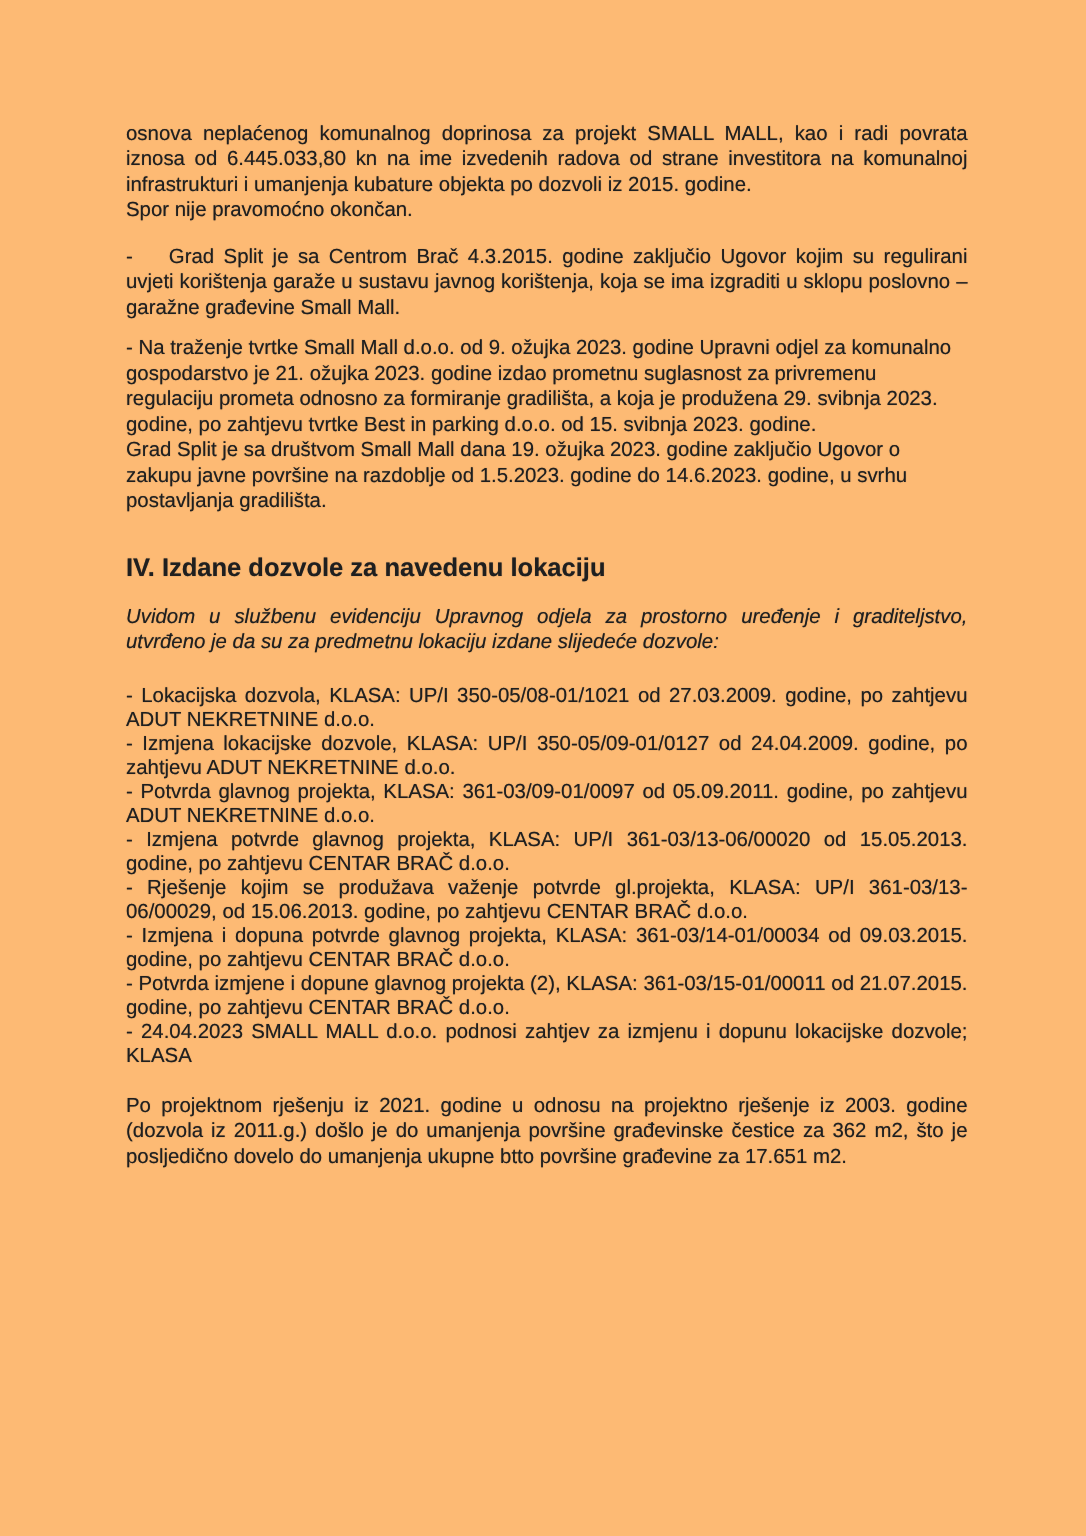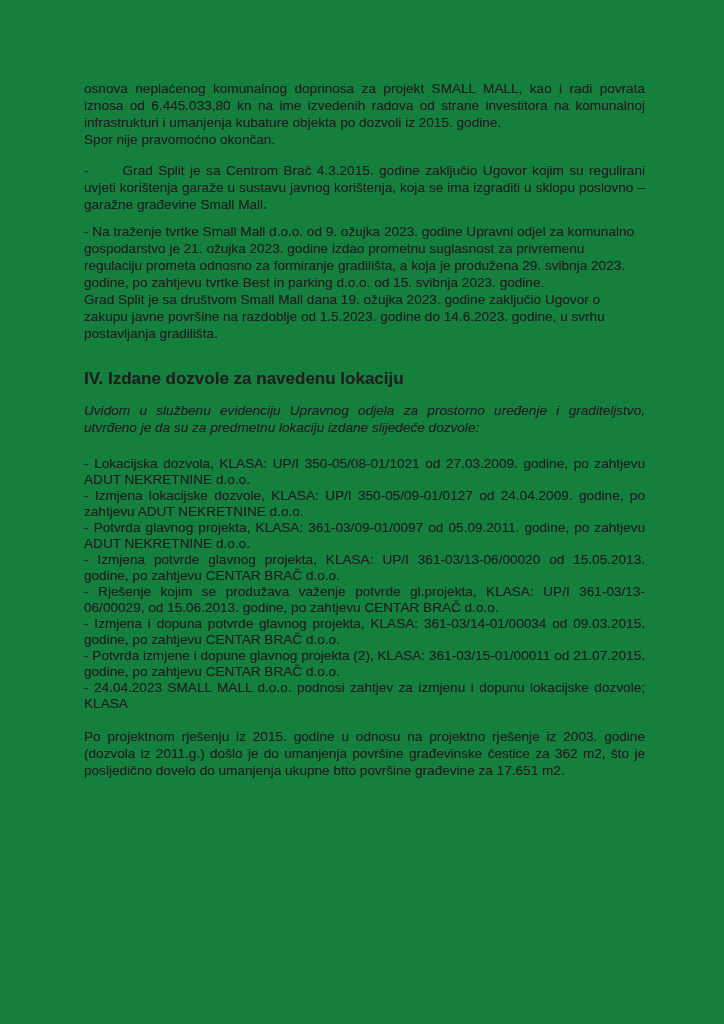--- a/index.html
+++ b/index.html
@@ -5,38 +5,38 @@
   html, body {
     margin: 0;
     padding: 0;
     background: #ffffff;
   }
   .page {
     position: relative;
     width: 724px;
     height: 1024px;
     box-sizing: border-box;
-    background: #15803d;
+    background: #fdba74;
     padding: 80px 79px 0 84px;
     overflow: hidden;
     font-family: "Liberation Sans", sans-serif;
     font-size: 13.6px;
     line-height: 17px;
     color: #1f1f1f;
     text-shadow: 0 0 0.6px rgba(45,45,45,0.65);
   }
   .para {
     margin: 0;
     white-space: pre-line;
     text-align: justify;
   }
   .para.ragged { text-align: left; }
   .p1 { margin-bottom: 14px; }
   .p2 { margin-bottom: 10px; white-space: normal; }
-  .p2 .tabbed { margin-left: 34px; }
+  .p2 .tabbed { margin-left: 24px; }
   .p3 { margin-bottom: 28px; }
   .heading {
     font-size: 17px;
     font-weight: bold;
     margin: 0 0 15px 0;
     line-height: 17px;
   }
   .lead { margin-bottom: 20px; font-style: italic; }
   .permits { margin: 0 0 16px 0; }
   .permit {
@@ -67,15 +67,15 @@
     <p class="permit">- Lokacijska dozvola, KLASA: UP/I 350-05/08-01/1021 od 27.03.2009. godine, po zahtjevu ADUT NEKRETNINE d.o.o.</p>
     <p class="permit">- Izmjena lokacijske dozvole, KLASA: UP/I 350-05/09-01/0127 od 24.04.2009. godine, po zahtjevu ADUT NEKRETNINE d.o.o.</p>
     <p class="permit">- Potvrda glavnog projekta, KLASA: 361-03/09-01/0097 od 05.09.2011. godine, po zahtjevu ADUT NEKRETNINE d.o.o.</p>
     <p class="permit">- Izmjena potvrde glavnog projekta, KLASA: UP/I 361-03/13-06/00020 od 15.05.2013. godine, po zahtjevu CENTAR BRAČ d.o.o.</p>
     <p class="permit">- Rješenje kojim se produžava važenje potvrde gl.projekta, KLASA: UP/I 361-03/13-06/00029, od 15.06.2013. godine, po zahtjevu CENTAR BRAČ d.o.o.</p>
     <p class="permit">- Izmjena i dopuna potvrde glavnog projekta, KLASA: 361-03/14-01/00034 od 09.03.2015. godine, po zahtjevu CENTAR BRAČ d.o.o.</p>
     <p class="permit">- Potvrda izmjene i dopune glavnog projekta (2), KLASA: 361-03/15-01/00011 od 21.07.2015. godine, po zahtjevu CENTAR BRAČ d.o.o.</p>
     <p class="permit">- 24.04.2023 SMALL MALL d.o.o. podnosi zahtjev za izmjenu i dopunu lokacijske dozvole; KLASA</p>
   </div>
 
-  <p class="para closing">Po projektnom rješenju iz 2015. godine u odnosu na projektno rješenje iz 2003. godine (dozvola iz 2011.g.) došlo je do umanjenja površine građevinske čestice za 362 m2, što je posljedično dovelo do umanjenja ukupne btto površine građevine za 17.651 m2.</p>
+  <p class="para closing">Po projektnom rješenju iz 2021. godine u odnosu na projektno rješenje iz 2003. godine (dozvola iz 2011.g.) došlo je do umanjenja površine građevinske čestice za 362 m2, što je posljedično dovelo do umanjenja ukupne btto površine građevine za 17.651 m2.</p>
 
 </div>
 
 </body></html>

